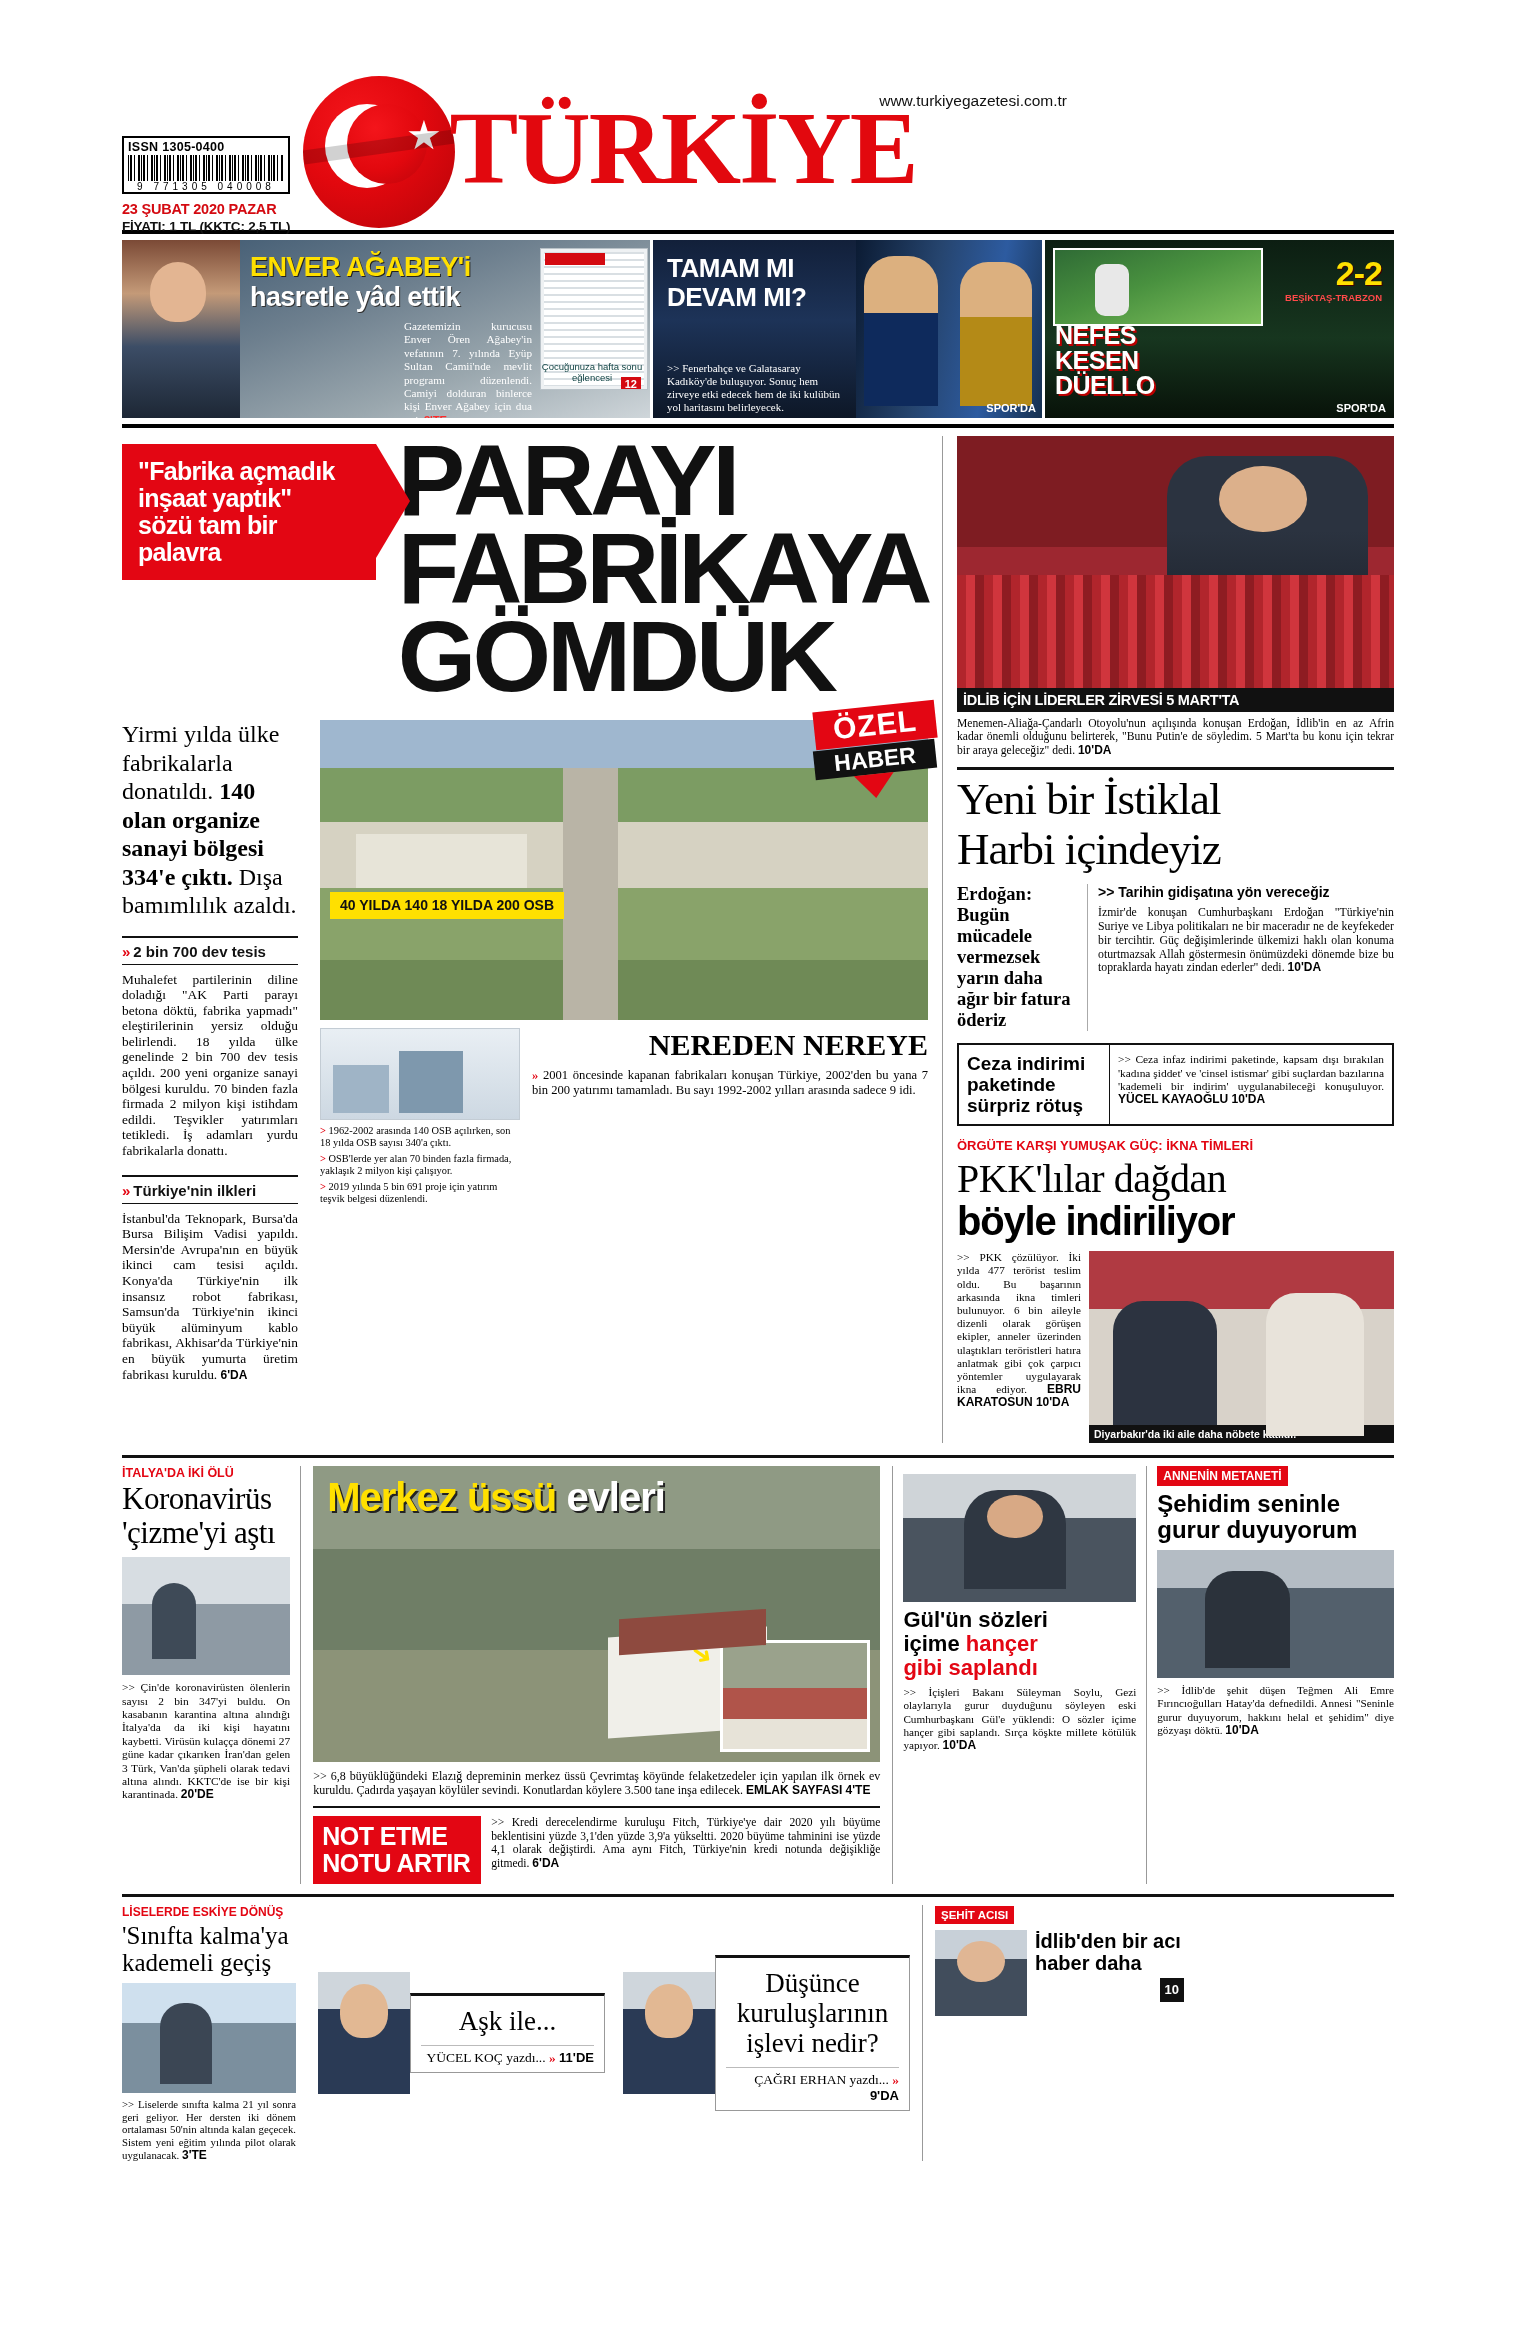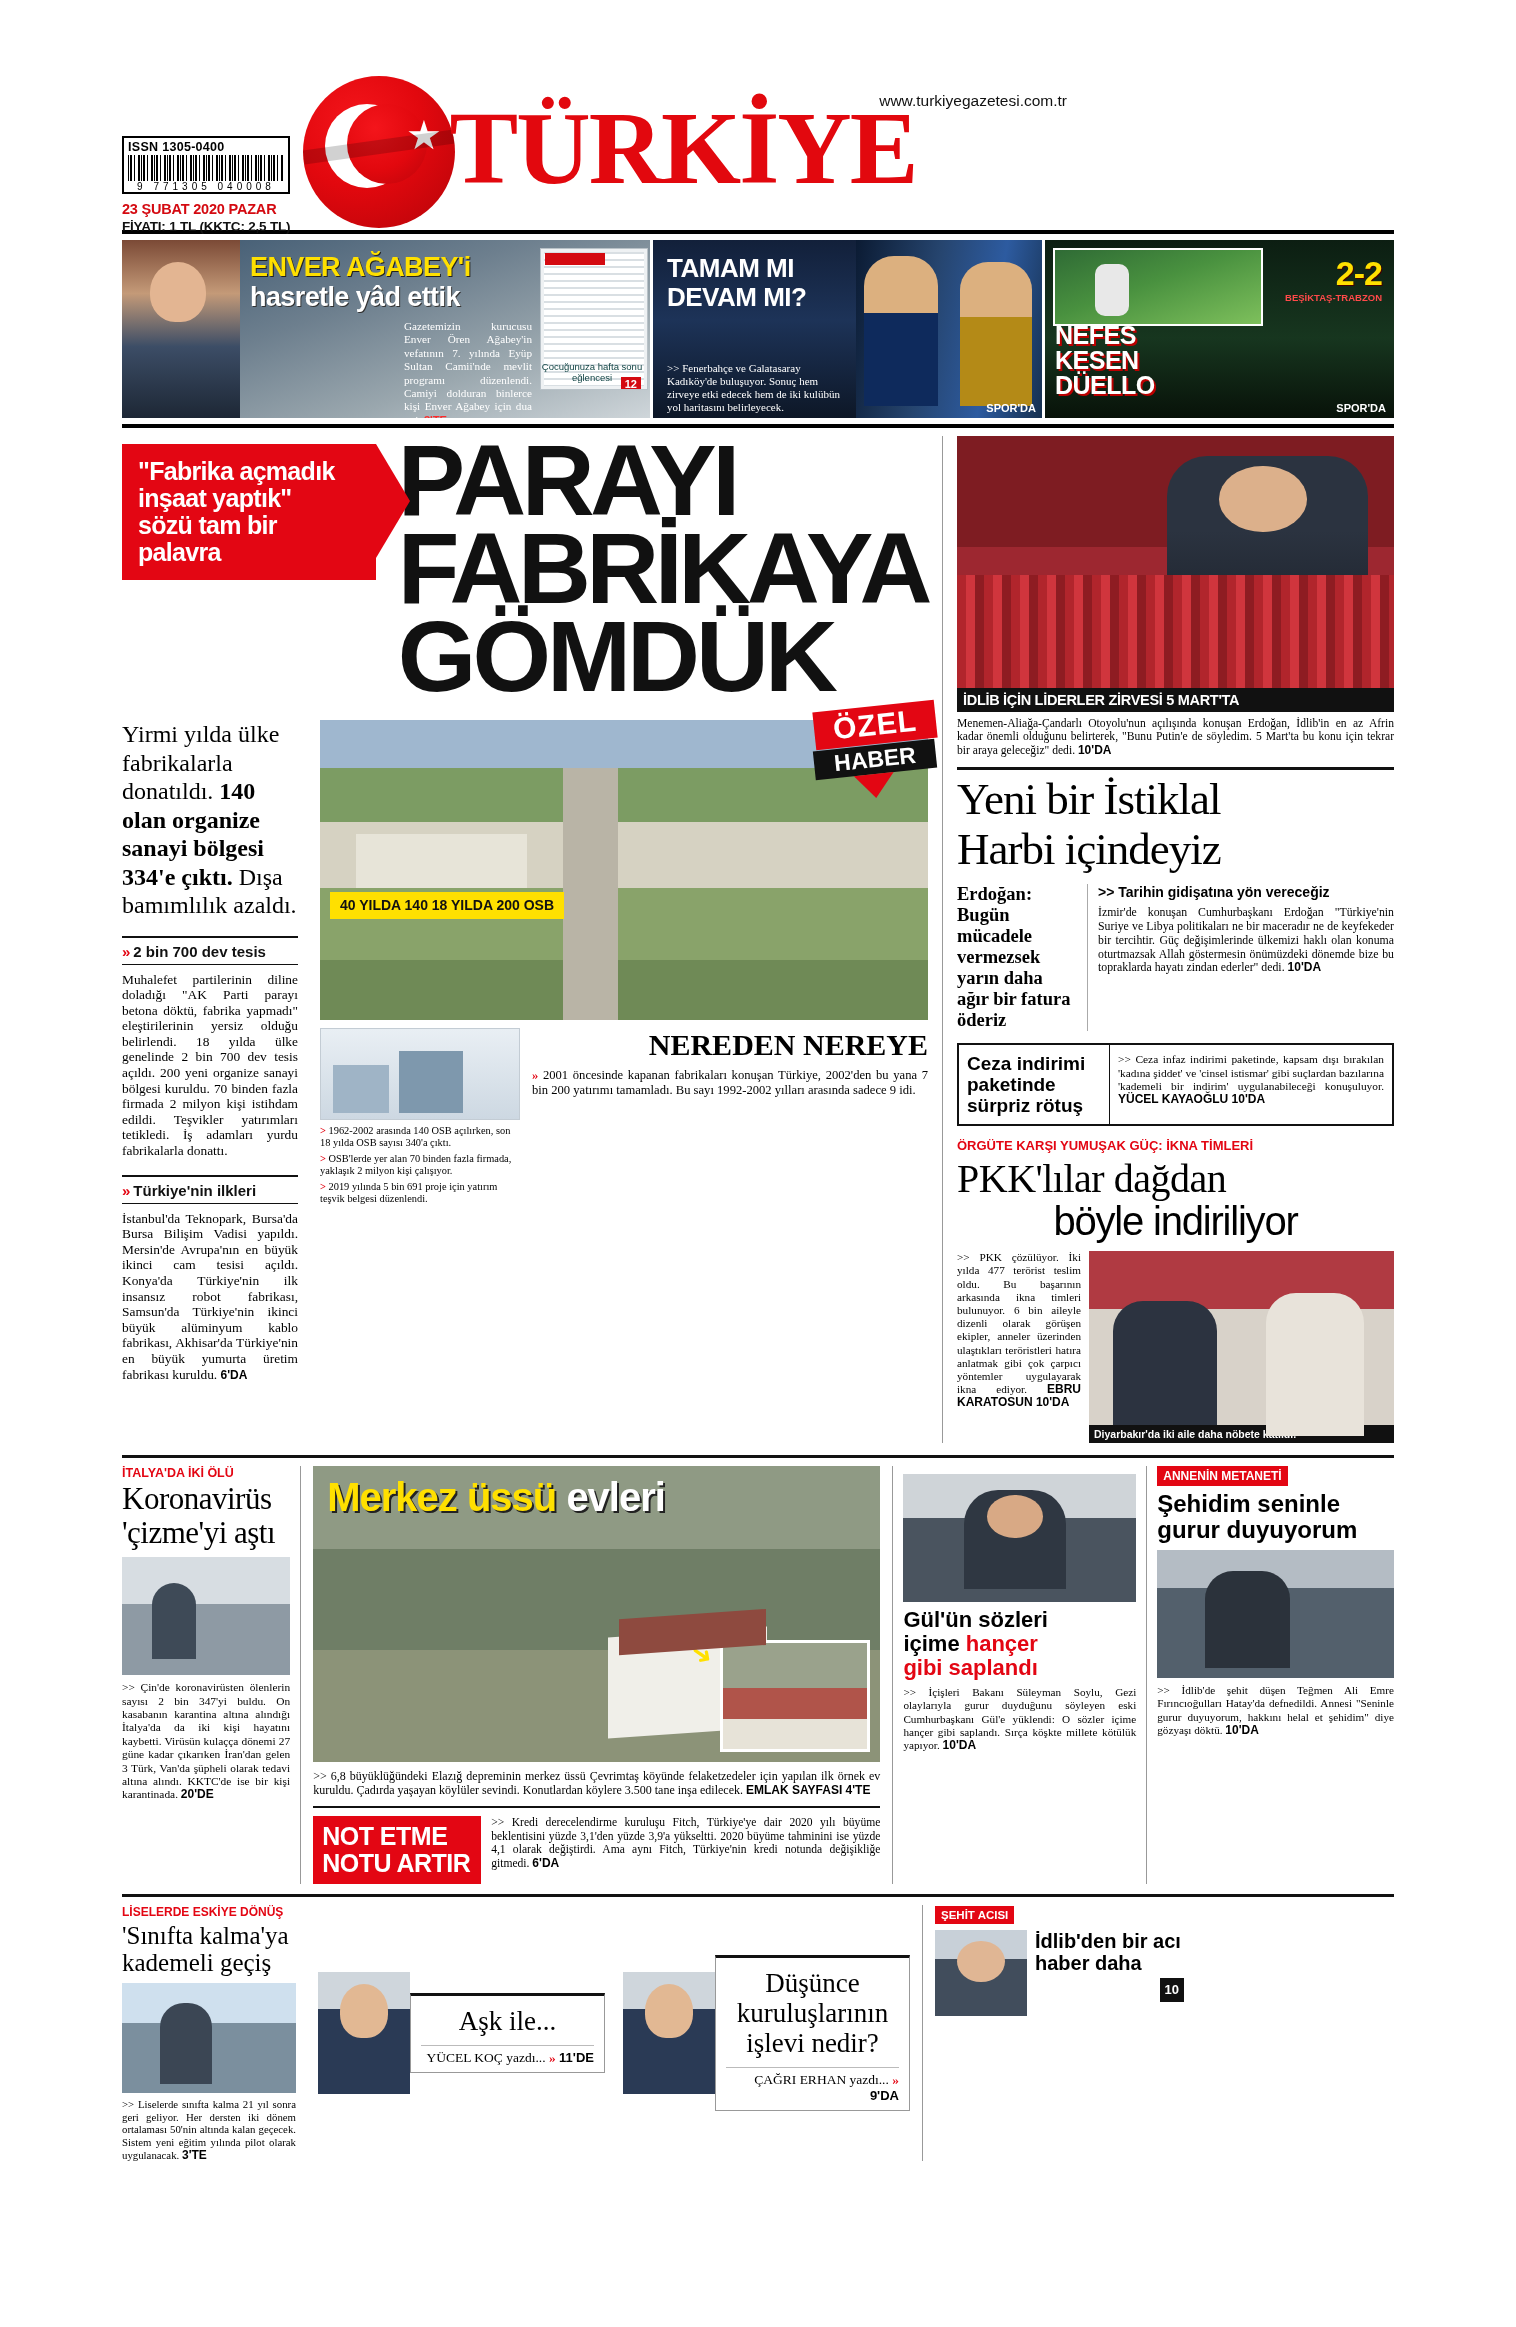--- a/index.html
+++ b/index.html
@@ -164,21 +164,21 @@
   .r-right { flex:1; border-left:1px solid #aaa; padding-left:10px; }
   .r-sub { font-family:"Liberation Sans",sans-serif; font-weight:700; font-size:14px; }
   .r-body { font-size:11.8px; line-height:13.8px; text-align:justify; margin-top:6px; }
   .boxed { border:2px solid #111; margin-top:12px; display:flex; }
   .boxed-l { width:150px; padding:8px; font-family:"Liberation Sans",sans-serif; font-weight:700;
      font-size:19px; line-height:21px; }
   .boxed-r { flex:1; border-left:1px solid #111; padding:8px; font-size:11.4px; line-height:13.4px; text-align:justify;}
 
   .pkk-kicker { font-family:"Liberation Sans",sans-serif; font-weight:700; font-size:13px; color:#e30613; margin-top:12px;}
   .pkk-head1 { font-family:"Liberation Serif",serif; font-size:40px; line-height:43px; margin-top:4px; letter-spacing:-.5px;}
-  .pkk-head2 { font-family:"Liberation Sans",sans-serif; font-weight:400; font-size:40px; line-height:43px; letter-spacing:-1.2px;text-align:center;}
+  .pkk-head2 { font-family:"Liberation Sans",sans-serif; font-weight:700; font-size:40px; line-height:43px; letter-spacing:-1.2px;}
   .pkk-row { display:flex; margin-top:8px; }
   .pkk-text { width:132px; font-size:11.2px; line-height:13.2px; text-align:justify; padding-right:8px;}
   .pkk-photo { flex:1; height:192px; position:relative; overflow:hidden;
      background:linear-gradient(180deg,#b03a42 0 30%,#d8d2c9 30% 100%); }
   .pkk-photo:before{content:"";position:absolute;left:8%;top:26%;width:34%;height:70%;background:#2c3340;border-radius:30px 30px 0 0;}
   .pkk-photo:after{content:"";position:absolute;right:10%;top:22%;width:32%;height:74%;background:#e8e3da;border-radius:30px 30px 0 0;}
   .pkk-cap { background:#111; color:#fff; font-family:"Liberation Sans",sans-serif; font-weight:700; font-size:10.5px;
      padding:3px 5px; position:absolute; left:0; right:0; bottom:0;}
 
   

